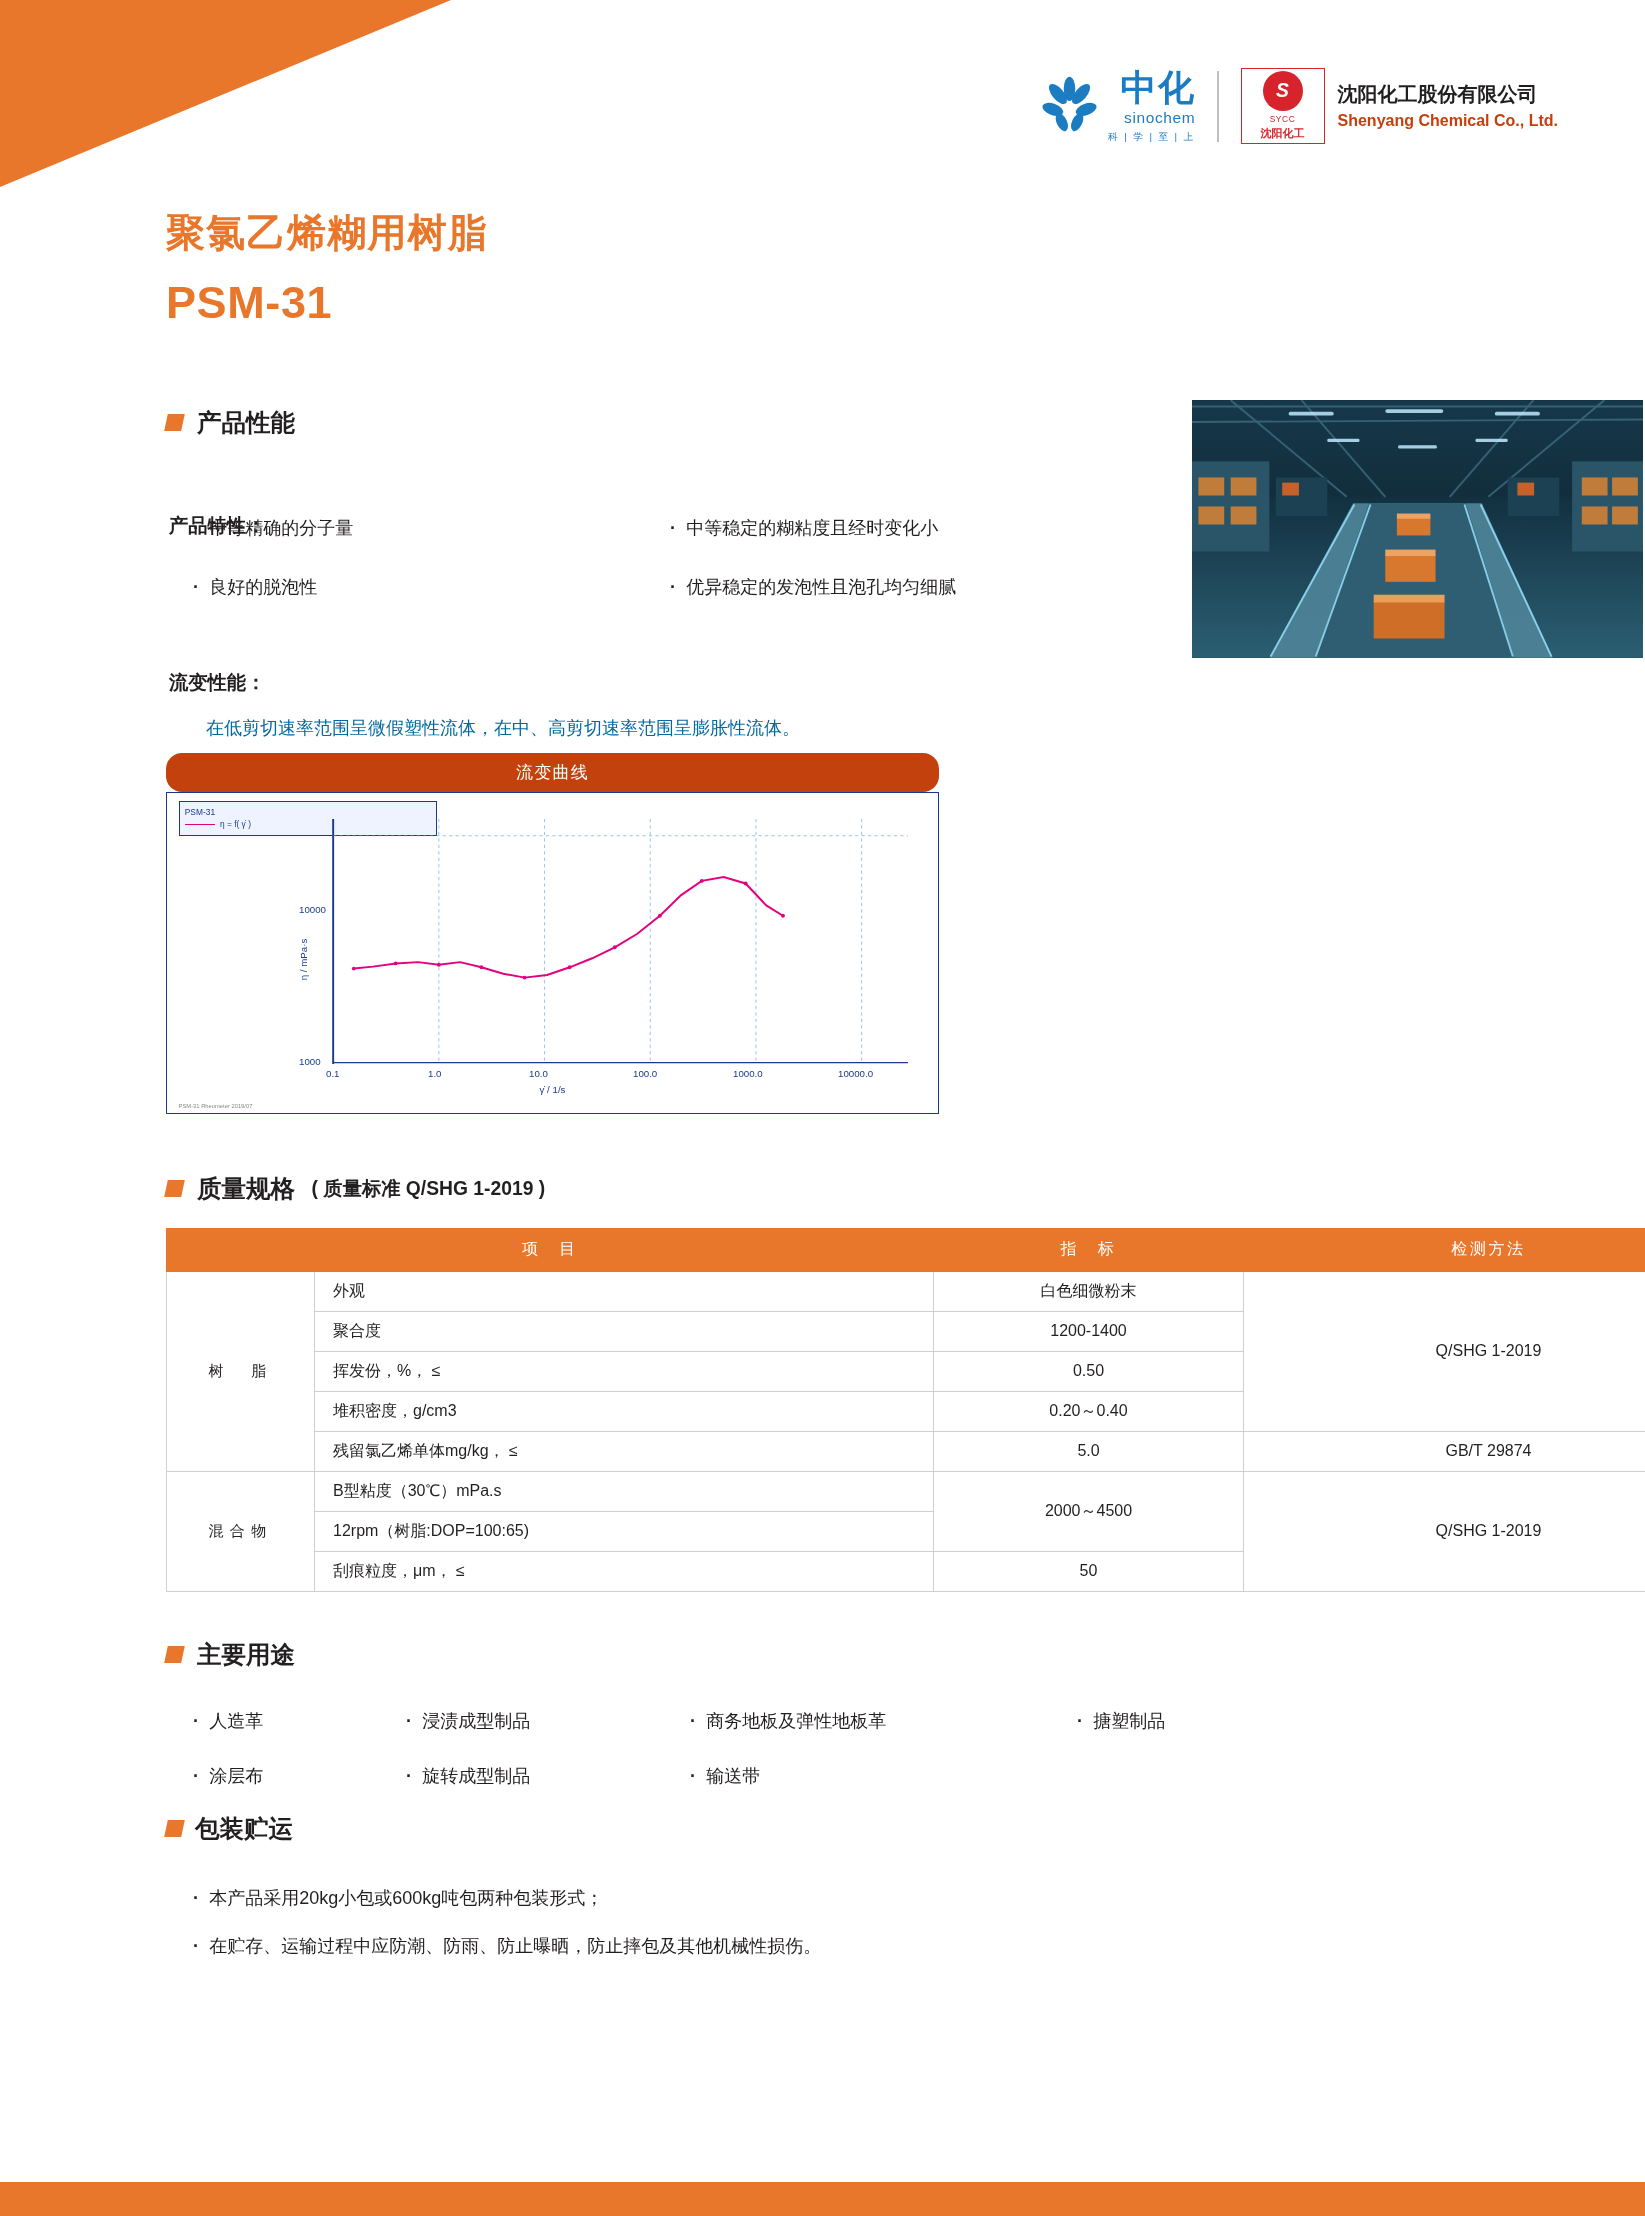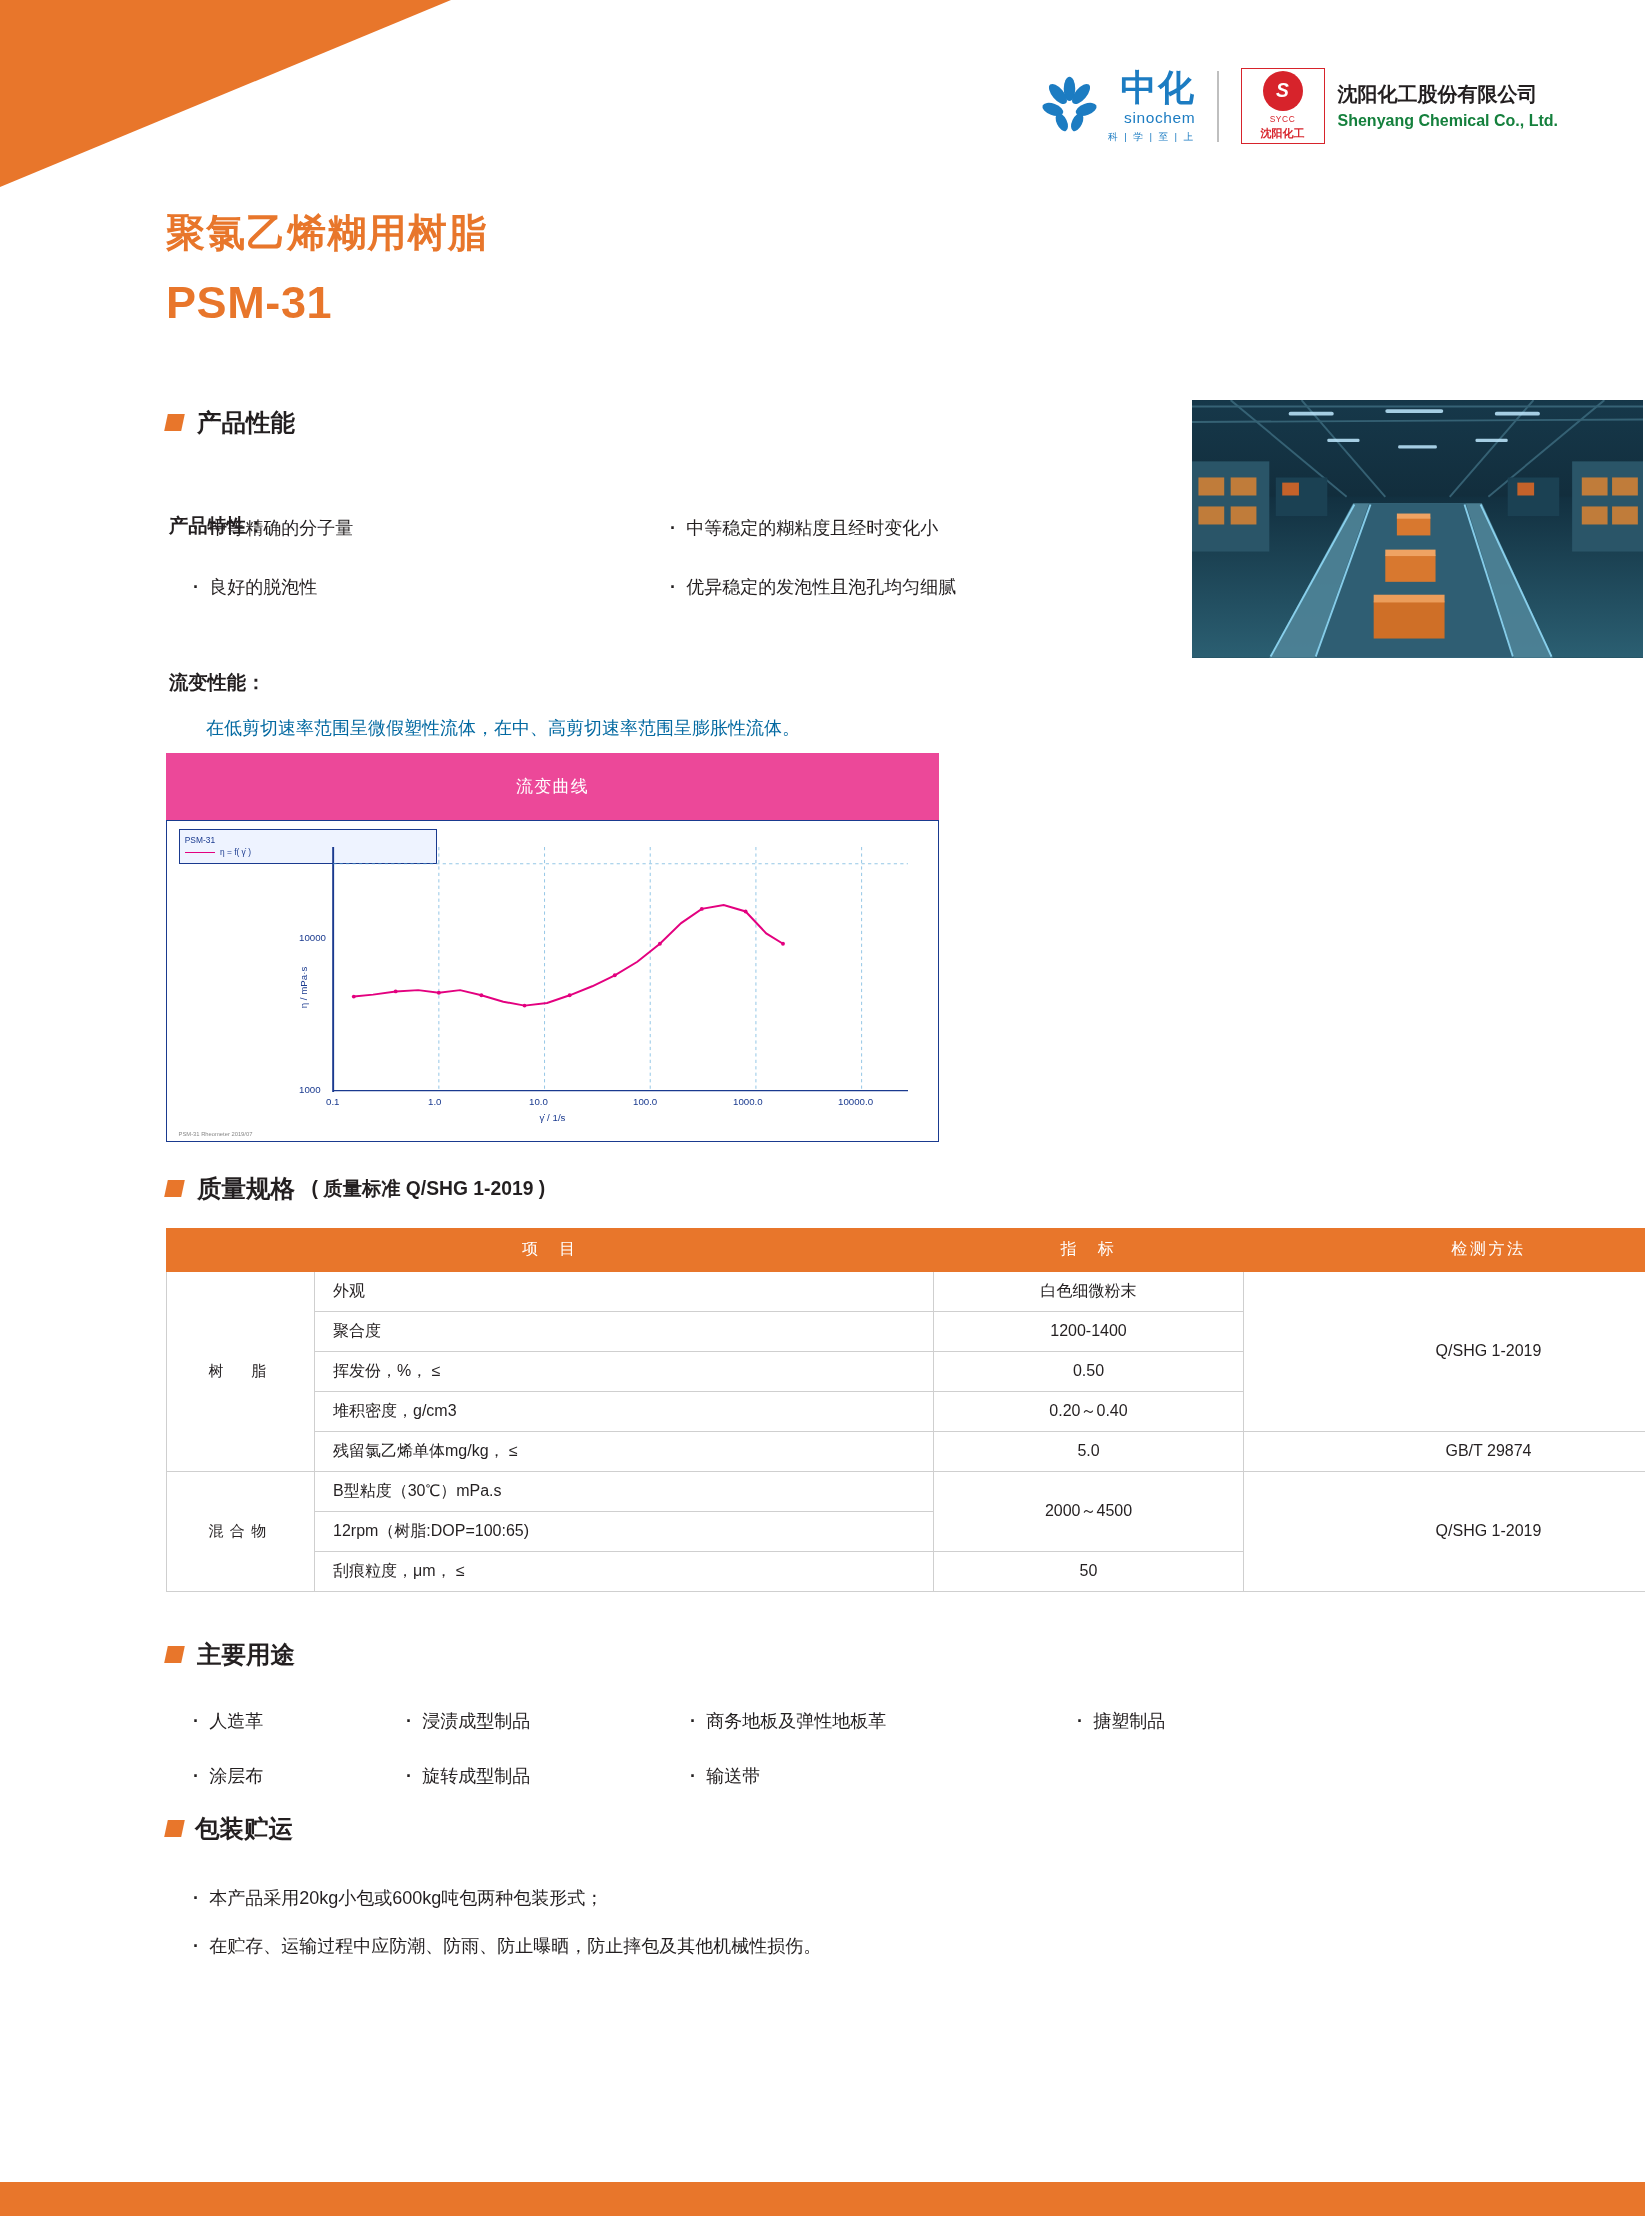--- a/index.html
+++ b/index.html
@@ -101,21 +101,21 @@
   }
   .sycc-names { line-height: 1.45; }
   .sycc-cn {
     font-size: 20px;
     font-weight: bold;
     color: #231f20;
   }
   .sycc-en {
     font-size: 16px;
     font-weight: bold;
-    color: #15803d;
+    color: #c2410c;
   }
 
   
   .prod-title {
     position: absolute;
     left: 166px; top: 206px;
     font-size: 39px;
     font-weight: bold;
     color: #E8762B;
     letter-spacing: 1.3px;
@@ -183,26 +183,27 @@
     color: #0369a1;
   }
 
   
   .chart-card {
     position: absolute;
     left: 166px; top: 753px;
     width: 773px;
   }
   .chart-title {
-    background: #ec4899;
+    background: #c2410c;
     color: #ffffff;
     text-align: center;
     font-size: 17px;
-    padding: 22px 0;
+    padding: 8px 0;
     letter-spacing: 1.3px;
+    border-radius: 16px;
   }
   .chart-body {
     border: 0.6px solid #1a3a8f;
     background: #ffffff;
     height: 322px;
     position: relative;
   }
   .chart-legend {
     position: absolute;
     left: 11.6px; top: 7.7px;

